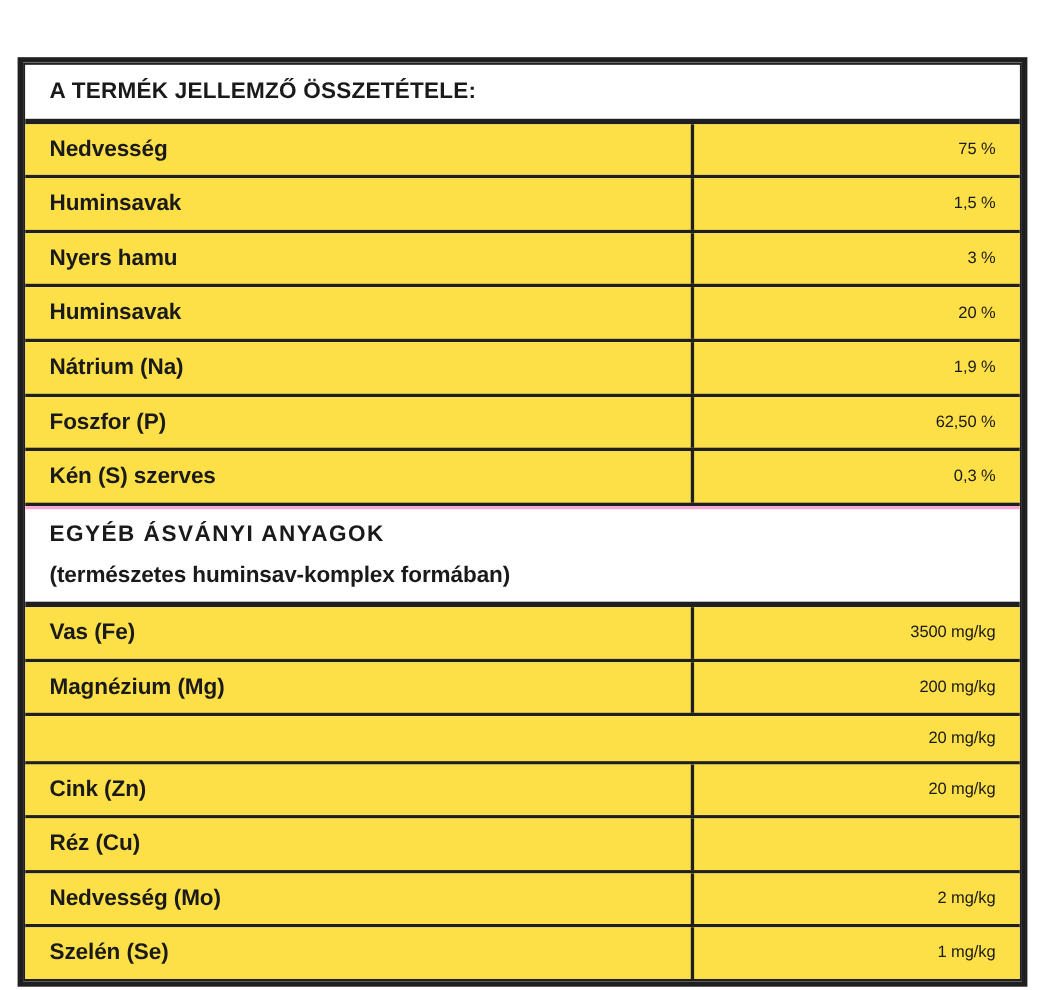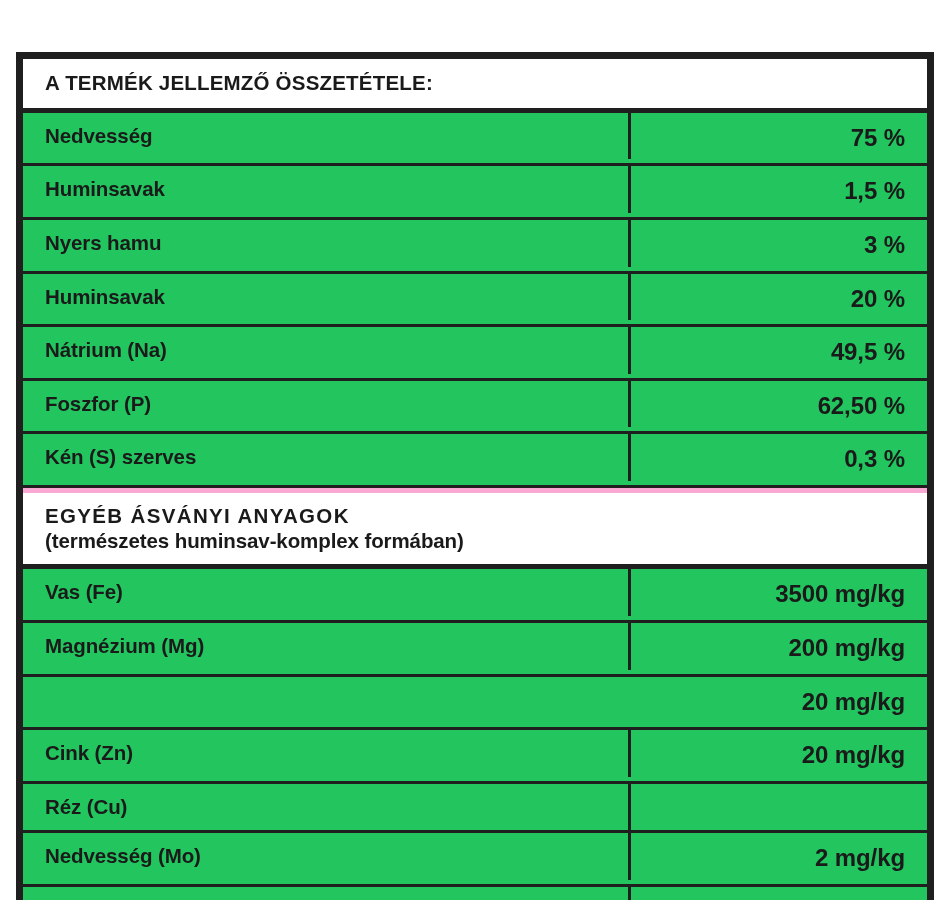--- a/index.html
+++ b/index.html
@@ -36,23 +36,23 @@
   }
 
   .spec-inner {
     border: 2px solid #1f1f1f;
     background: #ffffff;
   }
 
   
   .row {
     display: flex;
-    align-items: flex-start;
+    align-items: center;
     border-bottom: 3px solid #1f1f1f;
-    background: #22c55e;
+    background: #fde047;
   }
   .row:last-child {
     border-bottom: 0;
   }
 
   .cell-label {
     flex: 0 0 608px;
     box-sizing: border-box;
     padding: 11px 10px 12px 22px;
     border-right: 3px solid #1f1f1f;
@@ -62,62 +62,62 @@
     line-height: 1.15;
     display: flex;
     align-items: center;
     white-space: nowrap;
   }
 
   .cell-value {
     flex: 1 1 auto;
     box-sizing: border-box;
     padding: 11px 22px 12px 10px;
-    font-size: 24px;
-    font-weight: 700;
+    font-size: 15px;
+    font-weight: 400;
     letter-spacing: -0.1px;
     line-height: 1.15;
     display: flex;
     align-items: center;
     justify-content: flex-end;
     white-space: nowrap;
   }
 
   
   .section-head {
     display: block;
     border-bottom: 5px solid #1f1f1f;
     background: #ffffff;
     padding: 12px 38px 13px 22px;
     box-sizing: border-box;
   }
   .section-head.first {
     border-bottom-width: 5px;
   }
   .section-head.second {
-    border-top: 5px solid #f9a8d4;
+    border-top: 3px solid #f9a8d4;
     padding-top: 11px;
     padding-bottom: 12px;
   }
   .section-title {
     font-size: 20.5px;
     font-weight: 700;
     letter-spacing: 0.2px;
     line-height: 1.16;
     white-space: nowrap;
   }
   .section-title.spaced {
     letter-spacing: 1.35px;
   }
   .section-subtitle {
     font-size: 20.5px;
     font-weight: 700;
     letter-spacing: -0.1px;
     line-height: 1.16;
-    margin-top: 1px;
+    margin-top: 14px;
     white-space: nowrap;
   }
 </style>
 </head>
 <body>
 
 <div class="sheet">
 
   <div class="spec-table">
     <div class="spec-inner">
@@ -137,21 +137,21 @@
       <div class="row">
         <div class="cell-label">Nyers hamu</div>
         <div class="cell-value">3 %</div>
       </div>
       <div class="row">
         <div class="cell-label">Huminsavak</div>
         <div class="cell-value">20 %</div>
       </div>
       <div class="row">
         <div class="cell-label">Nátrium (Na)</div>
-        <div class="cell-value">49,5 %</div>
+        <div class="cell-value">1,9 %</div>
       </div>
       <div class="row">
         <div class="cell-label">Foszfor (P)</div>
         <div class="cell-value">62,50 %</div>
       </div>
       <div class="row">
         <div class="cell-label">Kén (S) szerves</div>
         <div class="cell-value">0,3 %</div>
       </div>
 

